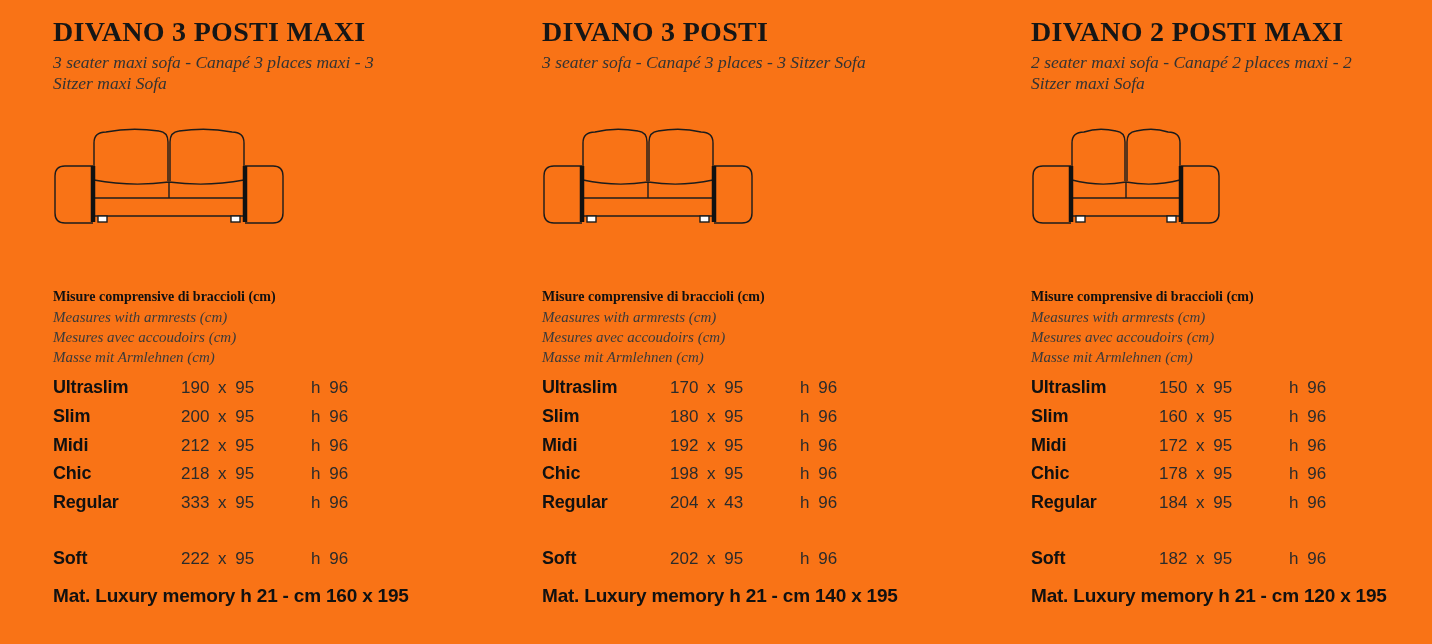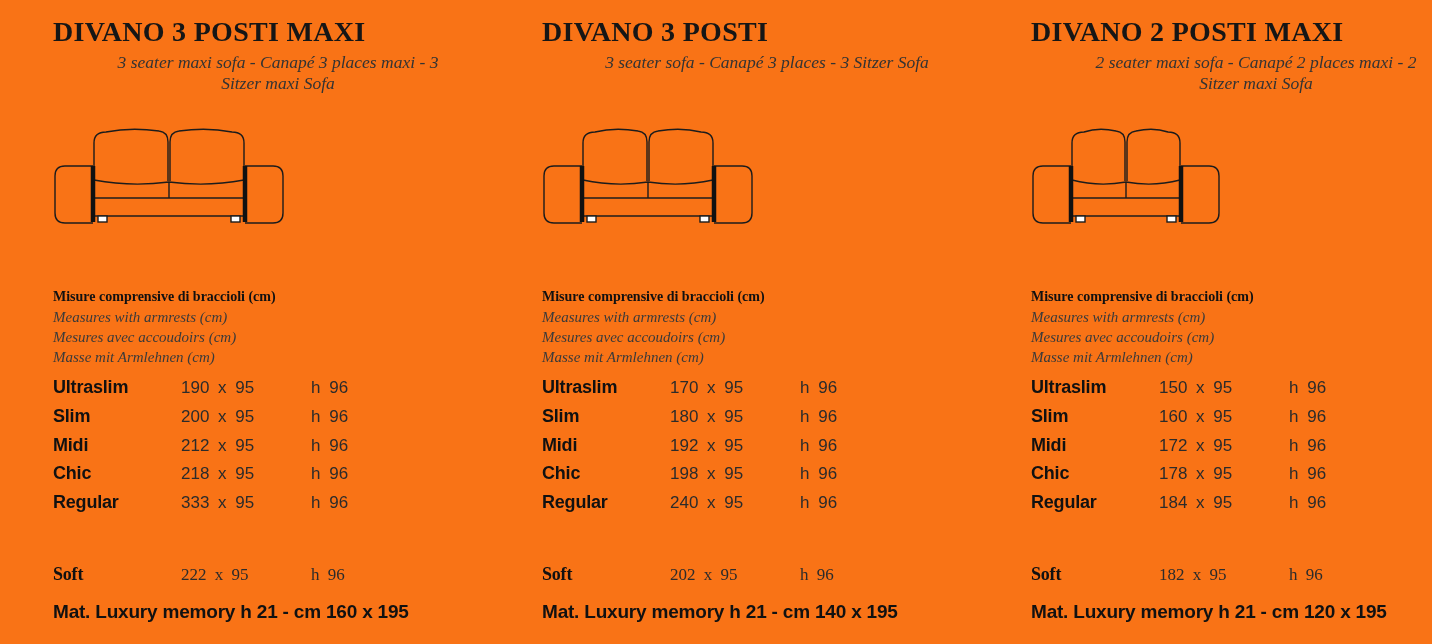--- a/index.html
+++ b/index.html
@@ -2,35 +2,35 @@
 <html><head>
 <meta charset="utf-8">
 <style>
   html,body{margin:0;padding:0;background:#fff;}
   .page{position:relative;width:1432px;height:644px;background:#f97316;overflow:hidden;
         font-family:"Liberation Serif",serif;}
   .col{position:absolute;top:16px;width:450px;}
   #col1{left:53px;} #col2{left:542px;} #col3{left:1031px;}
 
   .title{font-weight:700;font-size:28px;line-height:32px;color:#161616;letter-spacing:.3px;height:36px;}
-  .subtitle{font-style:italic;font-size:17.5px;line-height:21px;color:#333;height:44px;text-align:center;}
+  .subtitle{font-style:italic;font-size:17.5px;line-height:21px;color:#333;height:44px;}
   .subtitle span{display:block;}
 
   .sofa-wrap{margin-top:24px;height:106px;}
   svg{display:block;}
 
   .measures{margin-top:60px;}
   .m-head{font-weight:700;font-size:14px;line-height:21px;color:#111;}
   .m-line{font-style:italic;font-size:15px;line-height:20px;color:#3a3a3a;}
 
   .sizes{margin-top:10px;font-family:"Liberation Sans",sans-serif;}
   .row{display:grid;grid-template-columns:128px 130px auto;height:28.8px;align-items:baseline;}
   .lbl{font-weight:700;font-size:18px;color:#111;letter-spacing:-.2px;}
   .dim,.hh{font-size:17px;color:#2b2b2b;word-spacing:4px;}
-  .soft-row{margin-top:43px;font-family:Liberation Serif, serif;}
+  .soft-row{margin-top:27px;}
 
   .mattress{margin-top:8px;font-family:Liberation Sans, sans-serif;font-weight:700;
             font-size:19px;color:#111;letter-spacing:-.2px;}
 </style>
 </head>
 <body>
 
 <div class="page">
 
   <div class="col" id="col1">
@@ -140,21 +140,21 @@
         <span class="dim">192 x 95</span>
         <span class="hh">h 96</span>
       </div>
       <div class="row">
         <span class="lbl">Chic</span>
         <span class="dim">198 x 95</span>
         <span class="hh">h 96</span>
       </div>
       <div class="row">
         <span class="lbl">Regular</span>
-        <span class="dim">240 x 95</span>
+        <span class="dim">204 x 43</span>
         <span class="hh">h 96</span>
       </div>
       <div class="row soft-row">
         <span class="lbl">Soft</span>
         <span class="dim">202 x 95</span>
         <span class="hh">h 96</span>
       </div>
     </div>
     <div class="mattress">Mat. Luxury memory h 21 - cm 140 x 195</div>
   </div>

